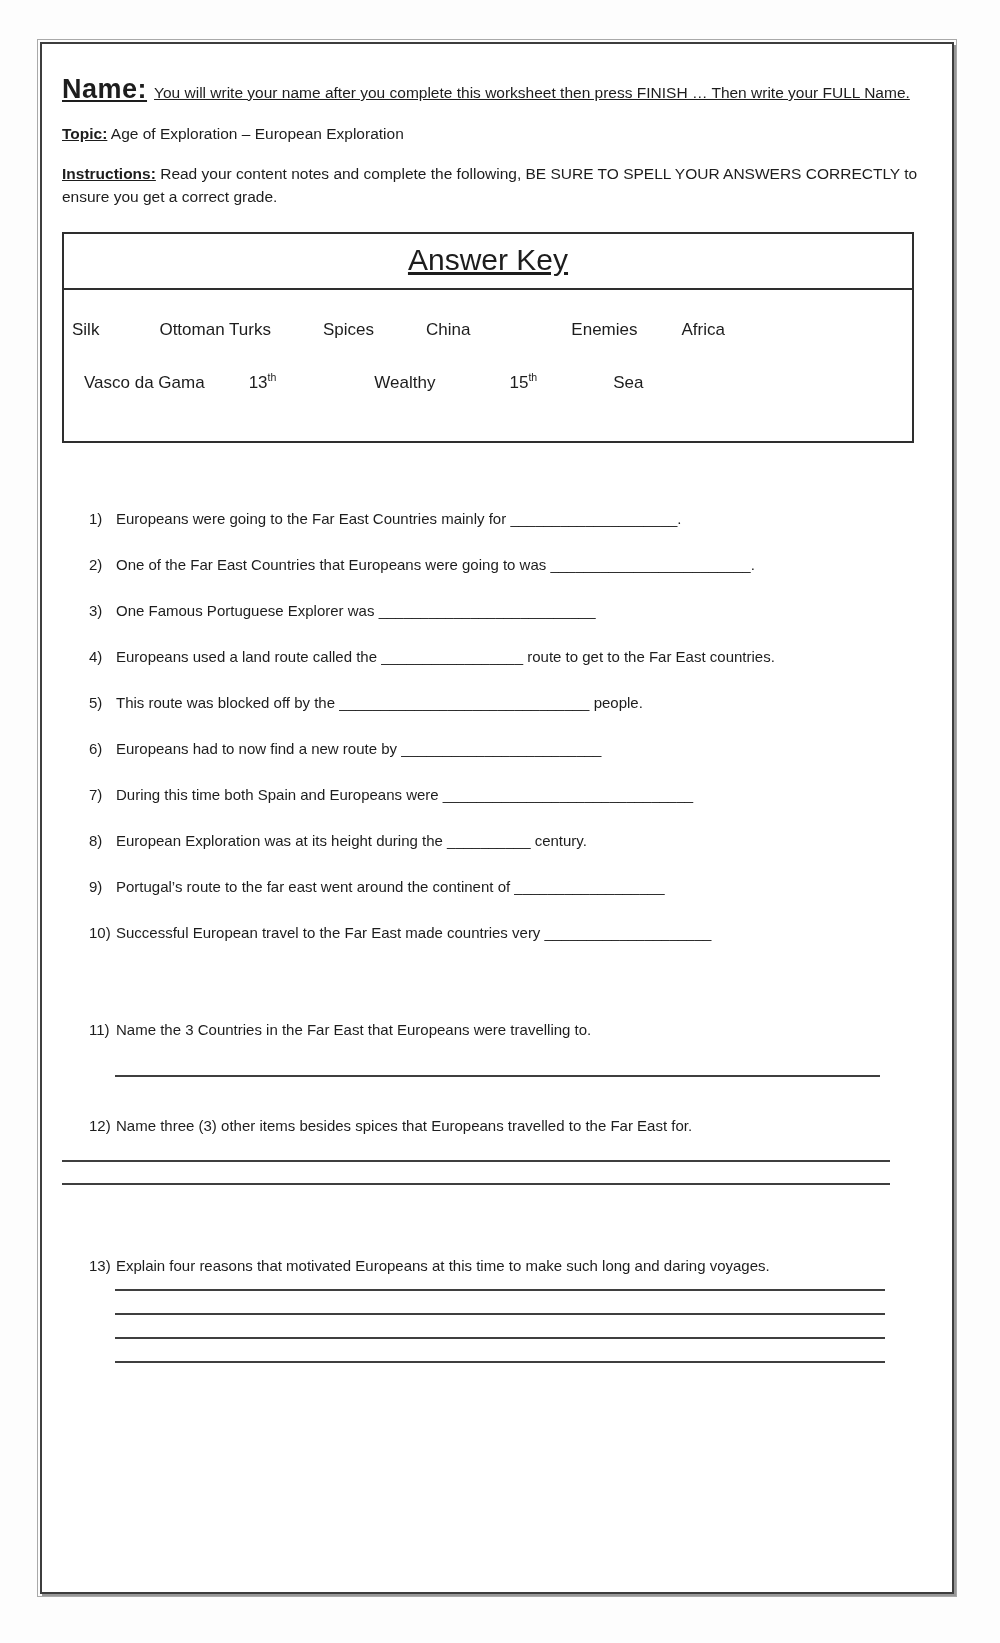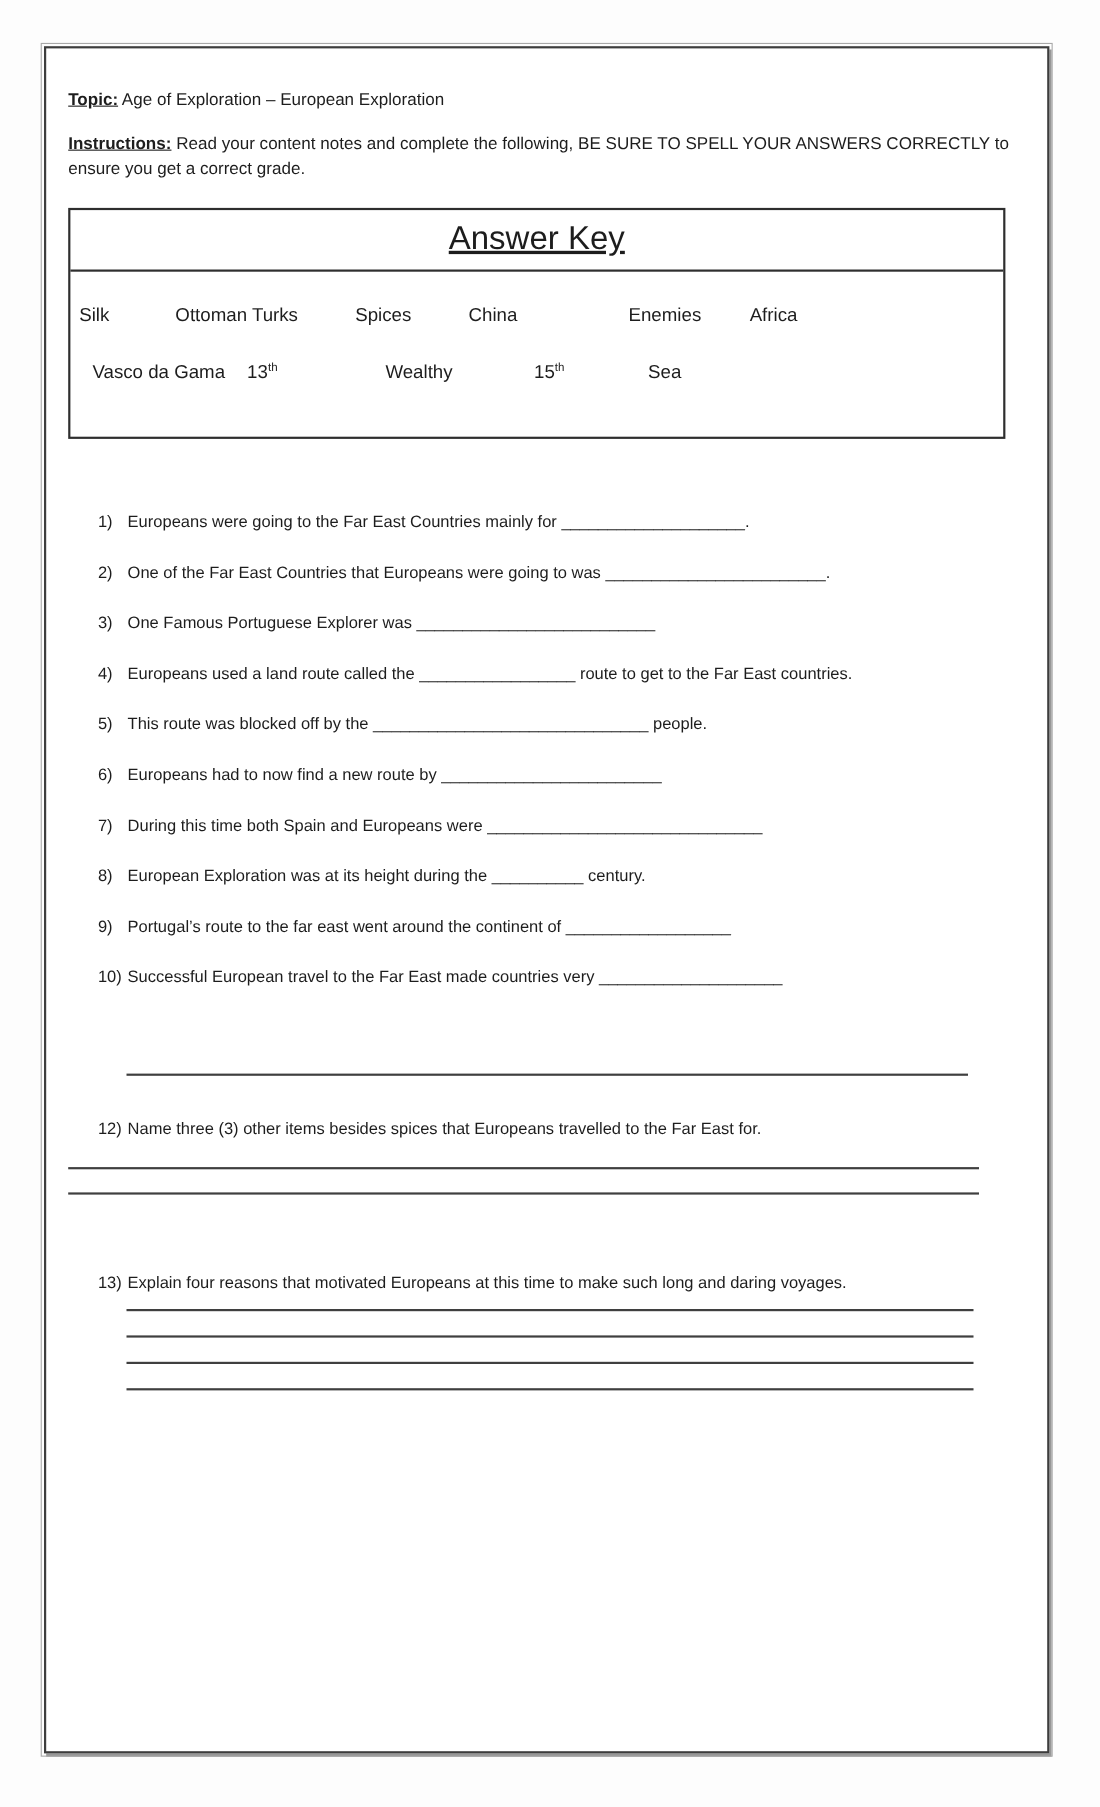--- a/index.html
+++ b/index.html
@@ -24,21 +24,21 @@
   .akey { margin-top:24px; margin-right:4px; border:2px solid #2e2e2e; }
   .akey-title { font-size:30px; text-align:center; padding:9px 0 11px; border-bottom:2px solid #2e2e2e; font-weight:400;text-decoration:underline; }
   .akey-body { padding:30px 6px 48px 8px; font-size:17px; }
   .wb-row { display:flex; align-items:baseline; }
   .wb-row + .wb-row { margin-top:31px; padding-left:12px; }
   .wb-r1 > span:nth-child(1){ margin-right:60px; }
   .wb-r1 > span:nth-child(2){ margin-right:52px; }
   .wb-r1 > span:nth-child(3){ margin-right:52px; }
   .wb-r1 > span:nth-child(4){ margin-right:101px; }
   .wb-r1 > span:nth-child(5){ margin-right:44px; }
-  .wb-r2 > span:nth-child(1){ margin-right:20px; }
+  .wb-r2 > span:nth-child(1){ margin-right:44px; }
   .wb-r2 > span:nth-child(2){ margin-right:98px; }
   .wb-r2 > span:nth-child(3){ margin-right:74px; }
   .wb-r2 > span:nth-child(4){ margin-right:76px; }
   sup { font-size:62%; }
   
   .qlist { margin-top:66px; padding-left:27px; font-size:15px; }
   .q { display:flex; line-height:19px; margin-bottom:27px; }
   .q-num { width:27px; flex-shrink:0; }
   .q-text { flex:1 1 auto; }
   .q-gap-big { margin-bottom:78px; }
@@ -50,20 +50,23 @@
   .line-q13  { margin-left:26px; width:770px; }
   .line-q13-first { margin-top:14px; }
   .line-q13 + .line-q13 { margin-top:22px; }
 </style>
 </head>
 <body>
 
 <div class="canvas">
   <div class="page">
 
+    <div class="hdr-name">
+      <span class="name-label">Name:</span><span class="name-note">You will write your name after you complete this worksheet then press FINISH … Then write your FULL Name.</span>
+    </div>
     <div class="hdr-line">
       <span class="lbl">Topic:</span><span> Age of Exploration – European Exploration</span>
     </div>
     <div class="hdr-line">
       <span class="lbl">Instructions:</span><span> Read your content notes and complete the following, BE SURE TO SPELL YOUR ANSWERS CORRECTLY to ensure you get a correct grade.</span>
     </div>
 
     <div class="akey">
       <div class="akey-title">Answer Key</div>
       <div class="akey-body">
@@ -130,20 +133,24 @@
       <div class="q">
         <span class="q-num">9)</span>
         <span class="q-text"><span>Portugal’s route to the far east went around the continent of </span><span class="blank">__________________</span><span></span></span>
       </div>
 
       <div class="q q-gap-big">
         <span class="q-num">10)</span>
         <span class="q-text"><span>Successful European travel to the Far East made countries very </span><span class="blank">____________________</span><span></span></span>
       </div>
 
+      <div class="q q-tight">
+        <span class="q-num">11)</span>
+        <span class="q-text">Name the 3 Countries in the Far East that Europeans were travelling to.</span>
+      </div>
       <div class="ans-line line-q11"></div>
 
       <div class="q q-tight">
         <span class="q-num">12)</span>
         <span class="q-text">Name three (3) other items besides spices that Europeans travelled to the Far East for.</span>
       </div>
       <div class="ans-line line-q12a"></div>
       <div class="ans-line line-q12b"></div>
 
       <div class="q q-tight">

